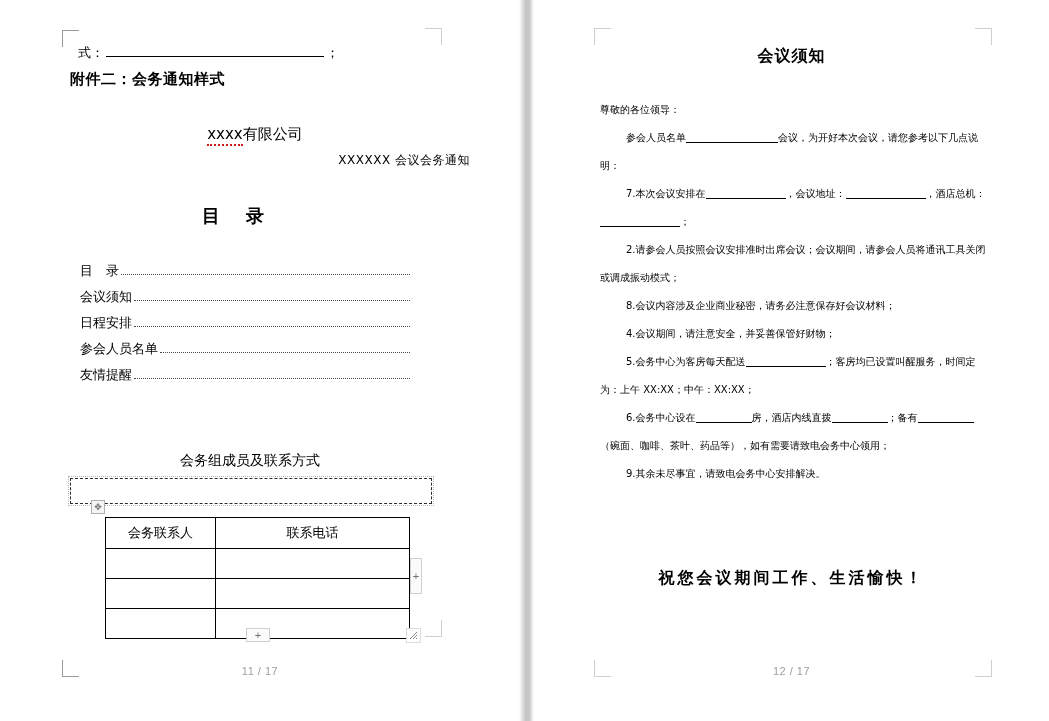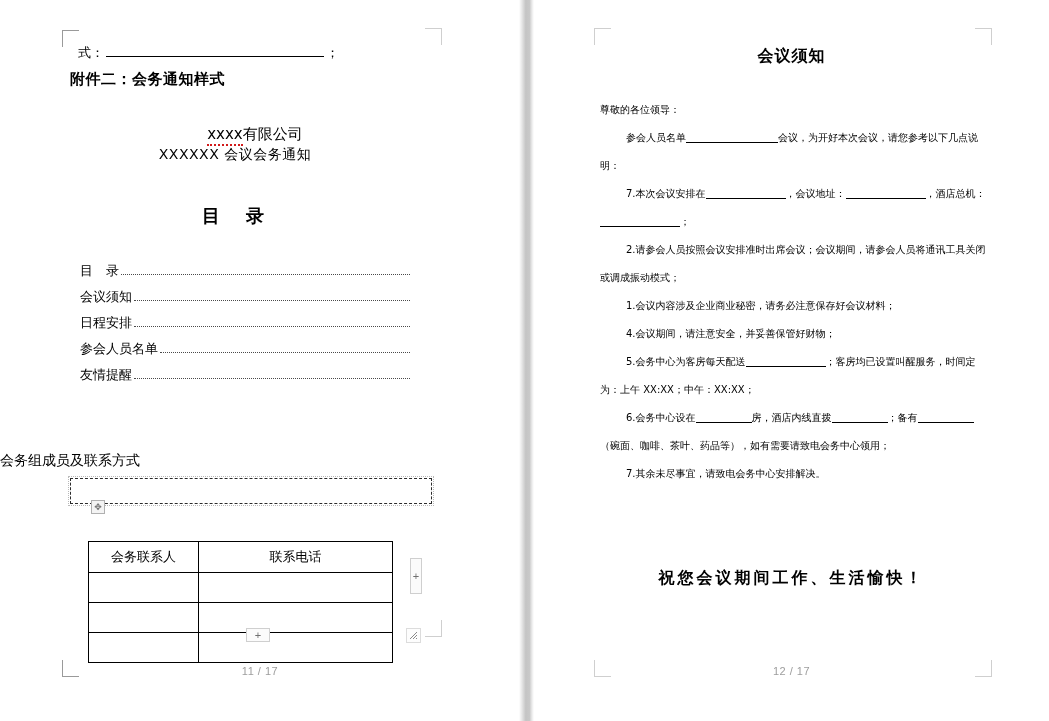--- a/index.html
+++ b/index.html
@@ -77,24 +77,24 @@
     text-align: center;
     font-size: 15px;
     position: absolute;
     margin-left: 20px;
   }
   #l-company .sp {
     border-bottom: 2px dotted #d11a1a;
     padding-bottom: 1px;
   }
   #l-subtitle {
-    left: 0; top: 146px;
+    left: 0; top: 152px;
     width: 470px;
-    text-align: center;
-    font-size: 14px;
+    text-align: right;
+    font-size: 12px;
     position: absolute;
     letter-spacing: 0.5px;
   }
   #l-mulu-title {
     left: 0; top: 204px;
     width: 470px;
     text-align: center;
     font-size: 18px;
     font-weight: bold;
     position: absolute;
@@ -119,20 +119,21 @@
     flex: 1 1 auto;
     border-bottom: 1.5px dotted #4a4a4a;
     margin: 0 0 4px 2px;
     height: 1px;
   }
 
   
   #l-group-title {
     left: 0; top: 452px;
     width: 500px;
+    text-align: center;
     font-size: 14px;
     position: absolute;
   }
 
   
   #l-textbox {
     position: absolute;
     left: 70px;
     top: 478px;
     width: 362px;
@@ -164,25 +165,24 @@
     align-items: center;
     justify-content: center;
     font-size: 9px;
     color: #6d6d6d;
     line-height: 1;
   }
 
   
   #l-table {
     position: absolute;
-    left: 88px;
+    left: 105px;
     top: 517px;
     width: 305px;
     border-collapse: collapse;
-    margin-top: 24px;
   }
   #l-table td, #l-table th {
     border: 1.5px solid #000000;
     height: 29px;
     font-size: 13px;
     font-weight: normal;
     text-align: center;
     padding: 0;
   }
   #l-table .c1 { width: 110px; }
@@ -367,27 +367,27 @@
 
   <div id="r-body" class="cjk">
     <p>尊敬的各位领导：</p>
 
     <p class="ind"><span>参会人员名单</span><span class="blank b-lg"></span><span>会议，为开好本次会议，请您参考以下几点说明：</span></p>
 
     <p class="ind"><span>7.本次会议安排在</span><span class="blank b-md"></span><span>，会议地址：</span><span class="blank b-md"></span><span>，酒店总机：</span><span class="blank b-md"></span><span>；</span></p>
 
     <p class="ind">2.请参会人员按照会议安排准时出席会议；会议期间，请参会人员将通讯工具关闭或调成振动模式；</p>
 
-    <p class="ind">1.会议内容涉及企业商业秘密，请务必注意保存好会议材料；</p>
+    <p class="ind">8.会议内容涉及企业商业秘密，请务必注意保存好会议材料；</p>
 
     <p class="ind">4.会议期间，请注意安全，并妥善保管好财物；</p>
 
     <p class="ind"><span>5.会务中心为客房每天配送</span><span class="blank b-md"></span><span>；客房均已设置叫醒服务，时间定为：上午 XX:XX；中午：XX:XX；</span></p>
 
     <p class="ind"><span>6.会务中心设在</span><span class="blank b-sm"></span><span>房，酒店内线直拨</span><span class="blank b-sm"></span><span>；备有</span><span class="blank b-sm"></span><span>（碗面、咖啡、茶叶、药品等），如有需要请致电会务中心领用；</span></p>
 
-    <p class="ind">7.其余未尽事宜，请致电会务中心安排解决。</p>
+    <p class="ind">9.其余未尽事宜，请致电会务中心安排解决。</p>
   </div>
 
   <div id="r-wish" class="cjk">祝您会议期间工作、生活愉快！</div>
 
   <div class="pagenum" id="r-pagenum">12 / 17</div>
 </div>
 
 </body></html>

